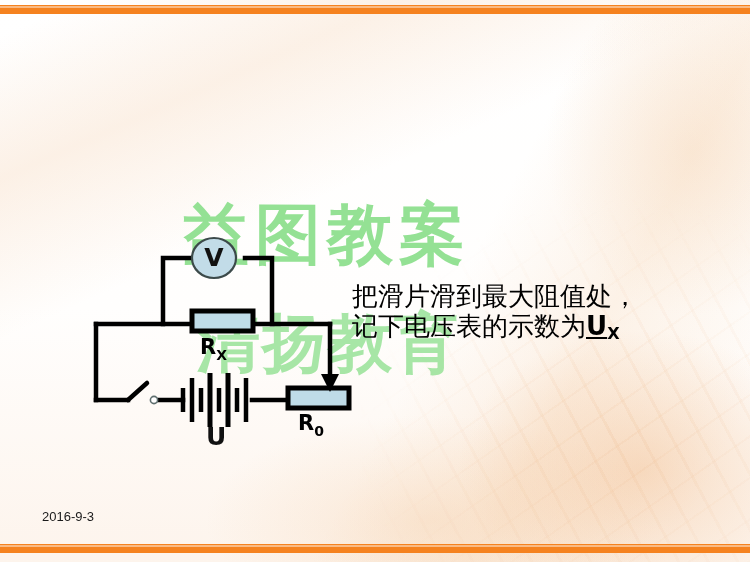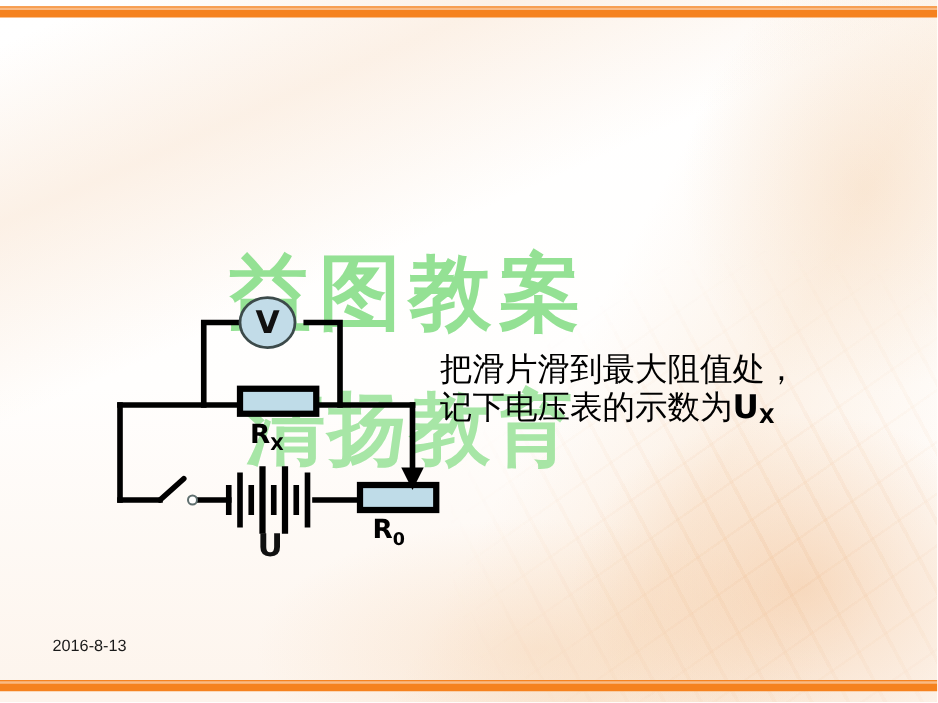--- a/index.html
+++ b/index.html
@@ -55,21 +55,21 @@
   svg.circuit{position:absolute;left:0;top:0;width:750px;height:562px;pointer-events:none;}
 
   .txtblock{
     position:absolute;left:352px;top:282px;width:392px;
     font-family:"DejaVu Sans","Liberation Sans",sans-serif;
     color:#000;
     line-height:1.14;
   }
   .txtline{font-size:26px;white-space:nowrap;}
   .txtline.cn{font-weight:400;}
-  .txtline b{font-weight:bold;}
+  .txtline b{font-weight:bold;text-decoration:underline;}
   .txtline .ind{display:inline-block;width:48px;}
   sub{font-size:.62em;vertical-align:-.26em;font-weight:bold;}
 
   .datestamp{
     position:absolute;left:42px;top:509px;
     font-size:13px;color:#1a1a1a;
     font-family:"Liberation Sans",sans-serif;
   }
 </style>
 </head>
@@ -148,15 +148,15 @@
     </text>
 
     <text x="206" y="445" font-family="DejaVu Sans, Liberation Sans, sans-serif" font-size="25" font-weight="bold" fill="#111">U</text>
   </svg>
 
   <div class="txtblock">
     <div class="txtline cn">把滑片滑到最大阻值处，</div>
     <div class="txtline cn"><span>记下电压表的示数为</span><b><span>U</span><sub>X</sub></b></div>
   </div>
 
-  <div class="datestamp">2016-8-13</div>
+  <div class="datestamp">2016-9-3</div>
 
 </div>
 
 </body></html>

